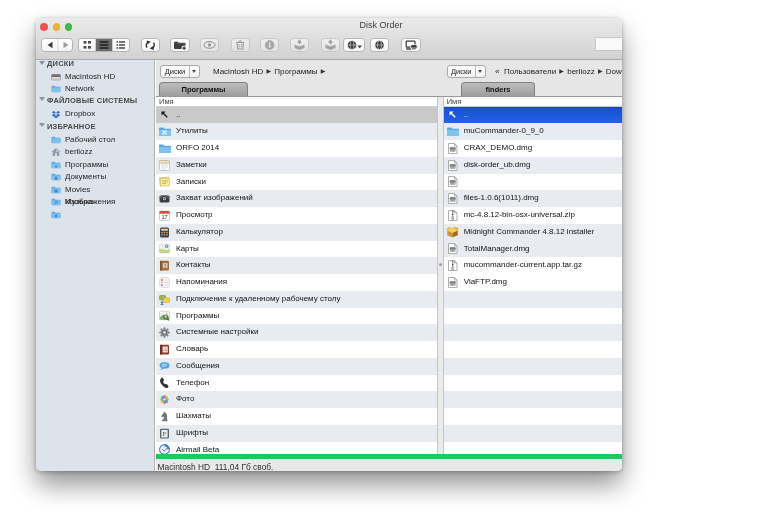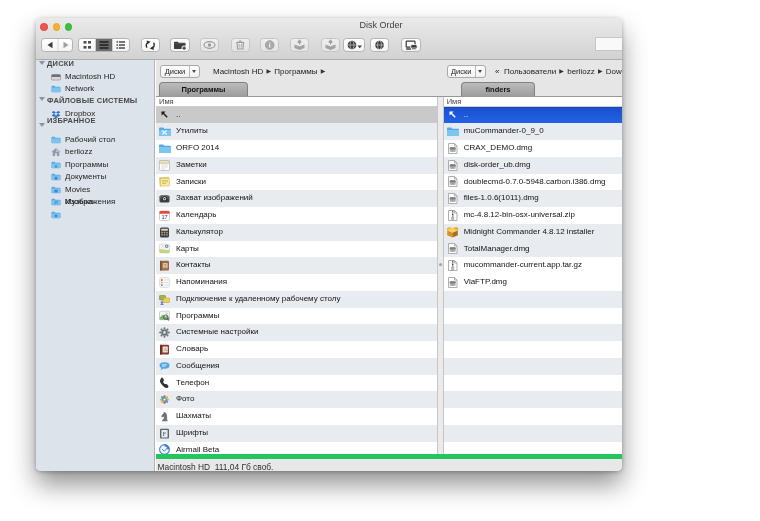--- a/index.html
+++ b/index.html
@@ -194,21 +194,21 @@
         </svg>
       <div class="sitem" style="top:22.5px;">Network</div>
       <div class="stri" style="top:37px;"></div>
         <div class="shead" style="top:34.5px;">ФАЙЛОВЫЕ СИСТЕМЫ</div>
       <svg class="sic" style="top:48.5px;" viewBox="0 0 10 10">
           <path d="M5 3.4 L2.7 1.9 L0.7 3.3 L3 4.8 Z M5 3.4 L7.3 1.9 L9.3 3.3 L7 4.8 Z M5 6.2 L2.7 7.7 L0.7 6.3 L3 4.8 Z M5 6.2 L7.3 7.7 L9.3 6.3 L7 4.8 Z" fill="#2d6fc4"></path>
           <path d="M2.9 7.9 L5 6.6 L7.1 7.9 L5 9.3 Z" fill="#2d6fc4"></path>
         </svg>
       <div class="sitem" style="top:47.5px;">Dropbox</div>
       <div class="stri" style="top:63px;"></div>
-        <div class="shead" style="top:55px;">ИЗБРАННОЕ</div>
+        <div class="shead" style="top:61px;">ИЗБРАННОЕ</div>
       <svg class="sic" style="top:74.5px;" viewBox="0 0 10 10">
           <path d="M0.5 2.5 q0-0.8 0.8-0.8 h2.2 l0.9 1 h4.3 q0.8 0 0.8 0.8 v4 q0 0.8-0.8 0.8 h-7.4 q-0.8 0-0.8-0.8 Z" fill="#55a8e6"></path>
           <path d="M0.5 3.6 h9 v3.7 q0 0.8-0.8 0.8 h-7.4 q-0.8 0-0.8-0.8 Z" fill="#7cc3f0"></path>
         </svg>
       <div class="sitem" style="top:73.5px;">Рабочий стол</div>
       <svg class="sic" style="top:87px;" viewBox="0 0 10 10">
           <path d="M5 1 L9.5 5 L8.3 5 L8.3 9 L5.9 9 L5.9 6.2 L4.1 6.2 L4.1 9 L1.7 9 L1.7 5 L0.5 5 Z" fill="#8f9bac"></path>
           <path d="M5 1.8 L8.6 5 L5 5 Z" fill="#b8c2cf"></path>
         </svg>
       <div class="sitem" style="top:86px;">berliozz</div>
@@ -310,21 +310,21 @@
               <circle cx="6.5" cy="6.8" r="0.8" fill="#23272a"></circle>
             </svg>
             <span class="nm">Захват изображений</span>
           </div>
         <div class="row">
             <svg class="fi" width="13" height="13" viewBox="0 0 13 13">
               <rect x="1.5" y="2" width="10" height="9.5" rx="1.2" fill="#fff" stroke="#b9b9b9" stroke-width="0.7"></rect>
               <path d="M1.5 3.2 q0-1.2 1.2-1.2 h7.6 q1.2 0 1.2 1.2 v1.6 h-10 Z" fill="#e8463f"></path>
               <text x="6.5" y="10" font-size="5.6" fill="#333" text-anchor="middle" font-family="Liberation Sans">17</text>
             </svg>
-            <span class="nm">Календарь</span>
+            <span class="nm">Просмотр</span>
           </div>
         <div class="row stripe">
             <svg class="fi" width="13" height="13" viewBox="0 0 13 13">
               <rect x="2" y="1.5" width="9" height="10" rx="1.5" fill="#3b3f42"></rect>
               <rect x="3.2" y="2.8" width="6.6" height="2" rx="0.4" fill="#cdd3d8"></rect>
               <g fill="#f09237">
                 <rect x="3.2" y="5.8" width="1.6" height="1.4" rx="0.3"></rect>
                 <rect x="5.7" y="5.8" width="1.6" height="1.4" rx="0.3"></rect>
                 <rect x="8.2" y="5.8" width="1.6" height="1.4" rx="0.3"></rect>
                 <rect x="3.2" y="8" width="1.6" height="1.4" rx="0.3" fill="#9aa1a7"></rect>
@@ -493,21 +493,20 @@
             <span class="nm">disk-order_ub.dmg</span>
           </div>
         <div class="row">
             <svg class="fi" width="13" height="13" viewBox="0 0 13 13">
               <path d="M2.5 1.5 L8.5 1.5 L11 4 L11 11.5 L2.5 11.5 Z" fill="#fff" stroke="#9a9a9a" stroke-width="0.8"></path>
               <path d="M8.5 1.5 L8.5 4 L11 4" fill="none" stroke="#9a9a9a" stroke-width="0.8"></path>
               <rect x="3.7" y="5.3" width="6" height="4.6" rx="1" fill="#b3b3b3"></rect>
               <rect x="3.7" y="5.3" width="6" height="2.1" rx="1" fill="#7f7f7f"></rect>
               <circle cx="6.7" cy="8.2" r="0.55" fill="#8a8a8a"></circle>
             </svg>
-            <span class="nm">doublecmd-0.7.0-5948.carbon.i386.dmg</span>
           </div>
         <div class="row stripe">
             <svg class="fi" width="13" height="13" viewBox="0 0 13 13">
               <path d="M2.5 1.5 L8.5 1.5 L11 4 L11 11.5 L2.5 11.5 Z" fill="#fff" stroke="#9a9a9a" stroke-width="0.8"></path>
               <path d="M8.5 1.5 L8.5 4 L11 4" fill="none" stroke="#9a9a9a" stroke-width="0.8"></path>
               <rect x="3.7" y="5.3" width="6" height="4.6" rx="1" fill="#b3b3b3"></rect>
               <rect x="3.7" y="5.3" width="6" height="2.1" rx="1" fill="#7f7f7f"></rect>
               <circle cx="6.7" cy="8.2" r="0.55" fill="#8a8a8a"></circle>
             </svg>
             <span class="nm">files-1.0.6(1011).dmg</span>

